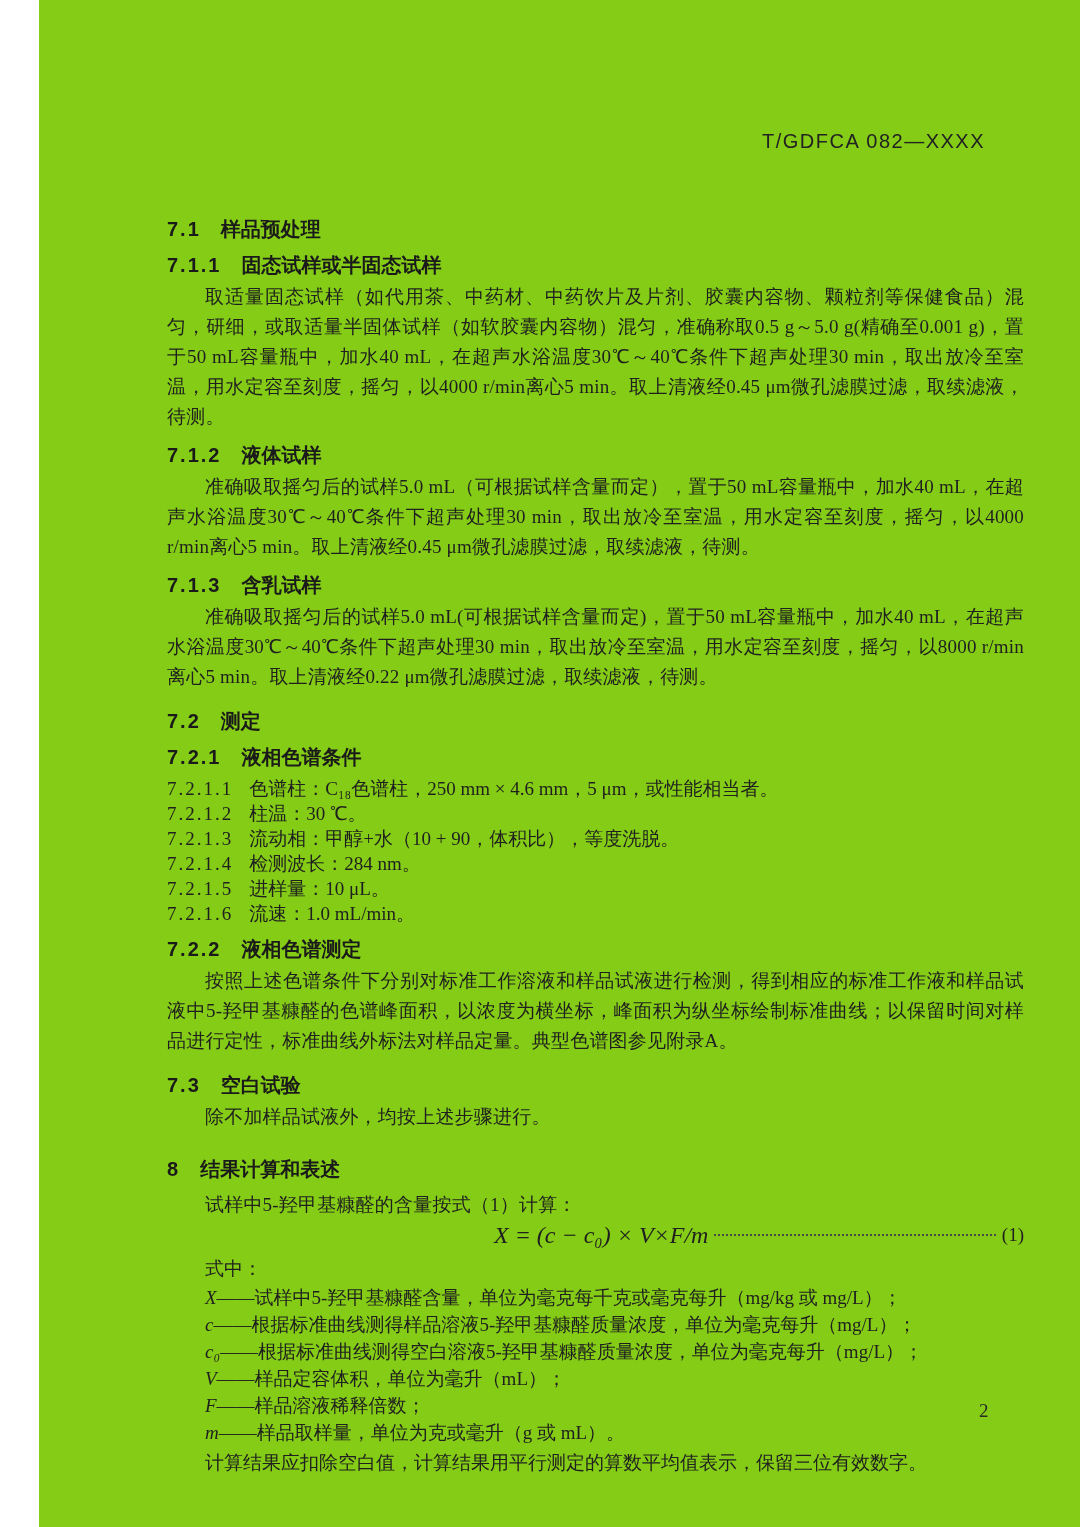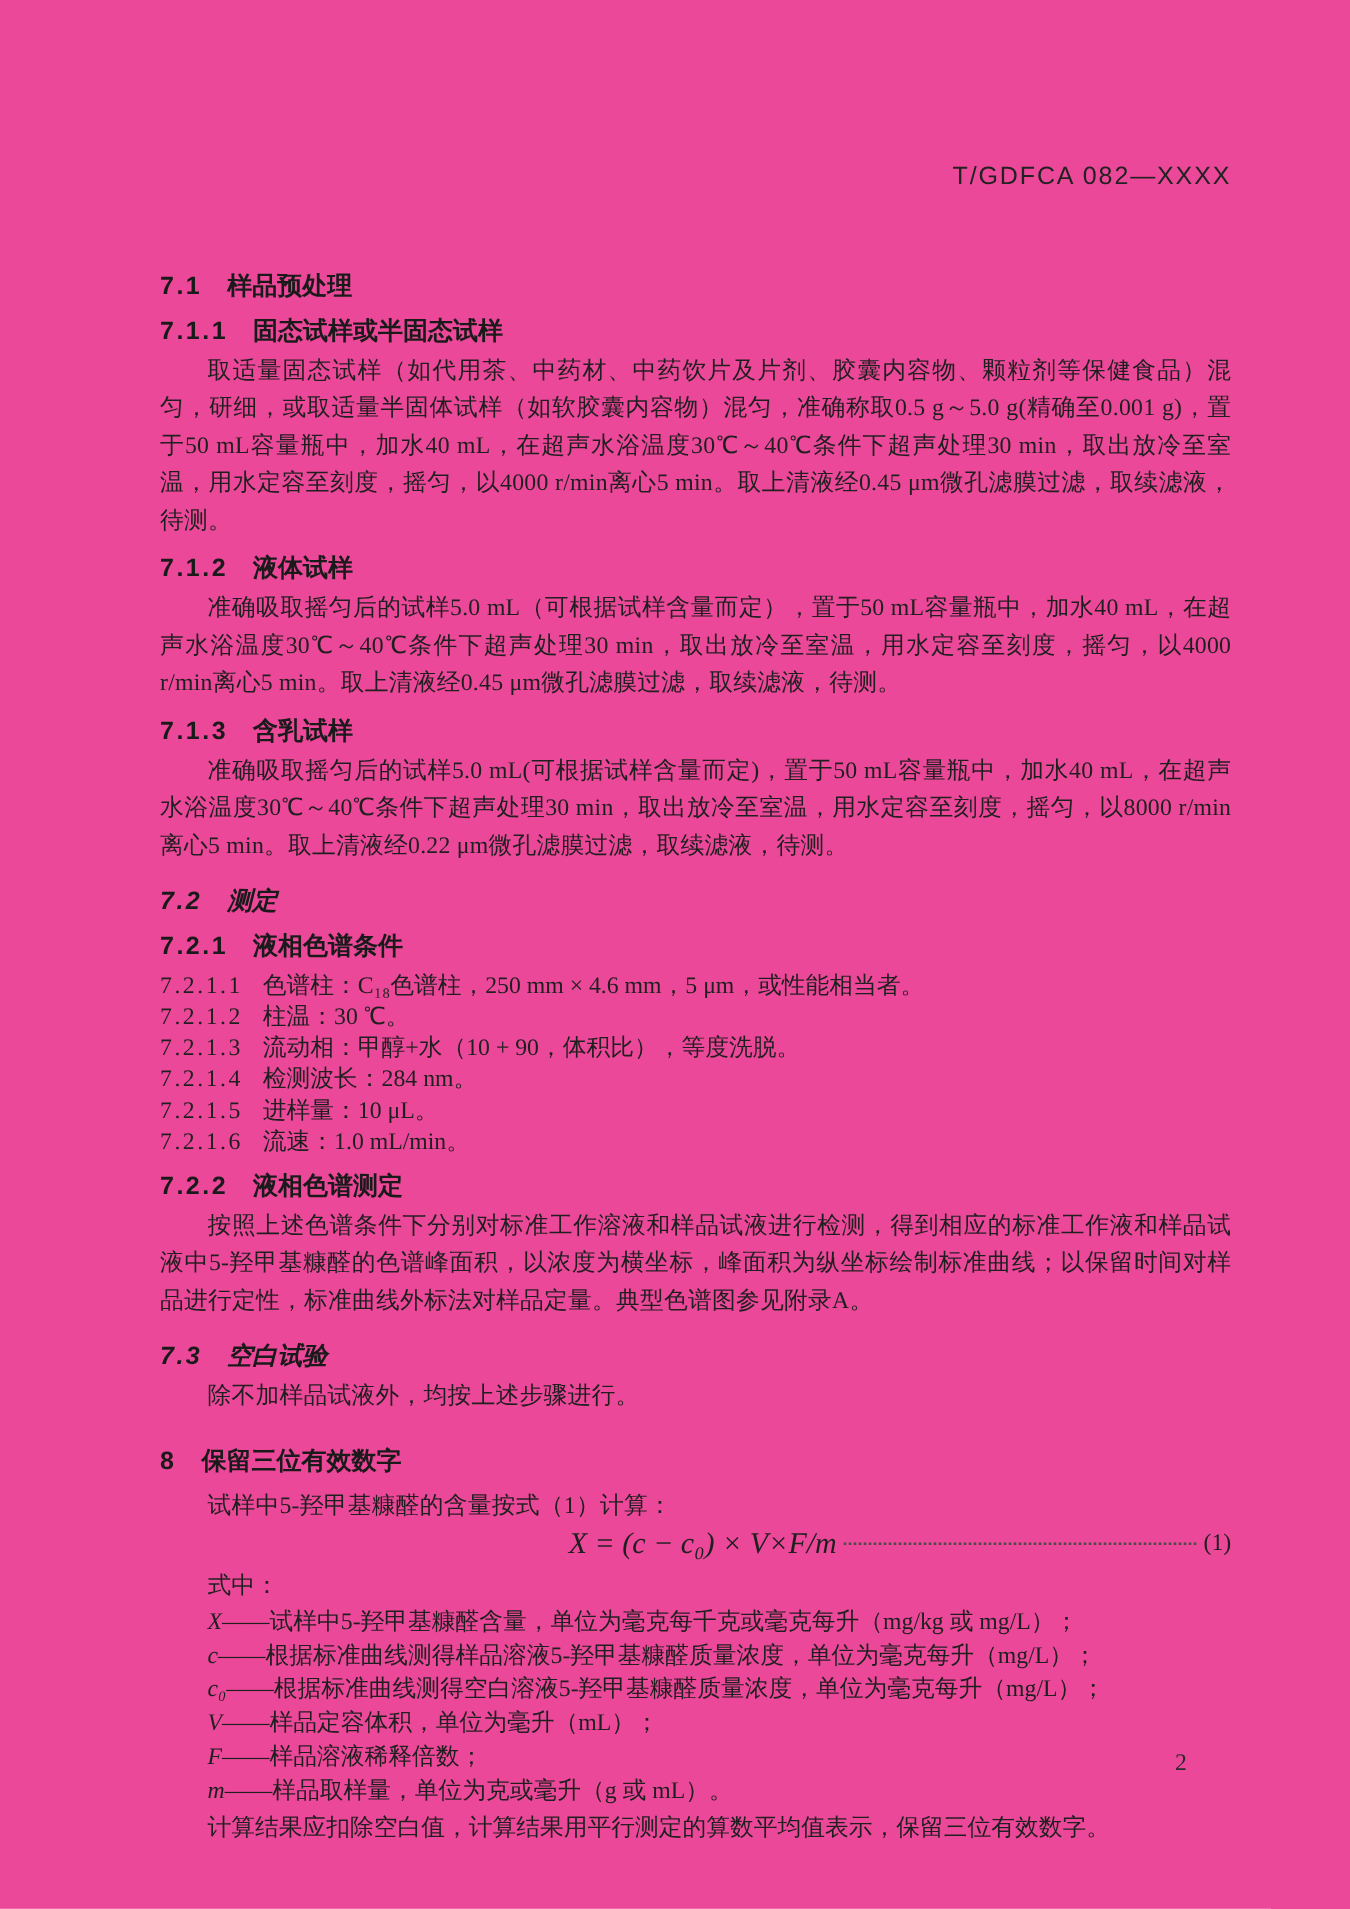--- a/index.html
+++ b/index.html
@@ -4,21 +4,21 @@
 <style>
   html, body { margin: 0; padding: 0; }
   body {
     width: 1080px; height: 1527px;
     background: #ffffff;
     color: #1f1f1f;
     font-family: "Liberation Serif", serif;
     position: relative;
     overflow: hidden;
   }
-  .page { position: absolute; inset: 0; background: #ec4899; }
+  .page { position: absolute; inset: 0; background: #84cc16; margin-left: 39px; }
 
   .doc-code {
     position: absolute; top: 130px; right: 95px;
     font-family: "Liberation Sans", sans-serif;
     font-size: 20px; letter-spacing: 1.5px; color: #222;
   }
 
   .content {
     position: absolute; left: 128px; top: 0;
     width: 857px;
@@ -26,21 +26,21 @@
 
   
   .sec-h {
     font-family: "Liberation Sans", sans-serif;
     font-weight: bold; font-size: 20px; line-height: 26px;
     color: #1a1a1a;
     margin-top: 10px;
   }
   .sec-h .hnum { margin-right: 20px; letter-spacing: 2px; }
   .sec-h.first { margin-top: 216px; }
-  .sec-h.big-gap { margin-top: 16px; font-style: italic; }
+  .sec-h.big-gap { margin-top: 16px; }
 
   
   .para {
     font-size: 19px; line-height: 30px;
     text-align: justify; text-indent: 2em;
     margin-top: 4px;
     letter-spacing: 0.2px;
   }
 
   
@@ -144,21 +144,21 @@
       <span class="hnum">7.2.2</span><span class="htitle">液相色谱测定</span>
     </div>
     <div class="para">按照上述色谱条件下分别对标准工作溶液和样品试液进行检测，得到相应的标准工作液和样品试液中5-羟甲基糠醛的色谱峰面积，以浓度为横坐标，峰面积为纵坐标绘制标准曲线；以保留时间对样品进行定性，标准曲线外标法对样品定量。典型色谱图参见附录A。</div>
 
     <div class="sec-h big-gap">
       <span class="hnum">7.3</span><span class="htitle">空白试验</span>
     </div>
     <div class="para">除不加样品试液外，均按上述步骤进行。</div>
 
     <div class="sec-h" style="margin-top:24px">
-      <span class="hnum">8</span><span class="htitle">保留三位有效数字</span>
+      <span class="hnum">8</span><span class="htitle">结果计算和表述</span>
     </div>
 
     <div class="para intro">试样中5-羟甲基糠醛的含量按式（1）计算：</div>
 
     <div class="formula-row">
       <span class="formula-expr">X = (c − c₀) × V×F/m</span>
       <span class="formula-leader"></span>
       <span class="formula-num">(1)</span>
     </div>
 

